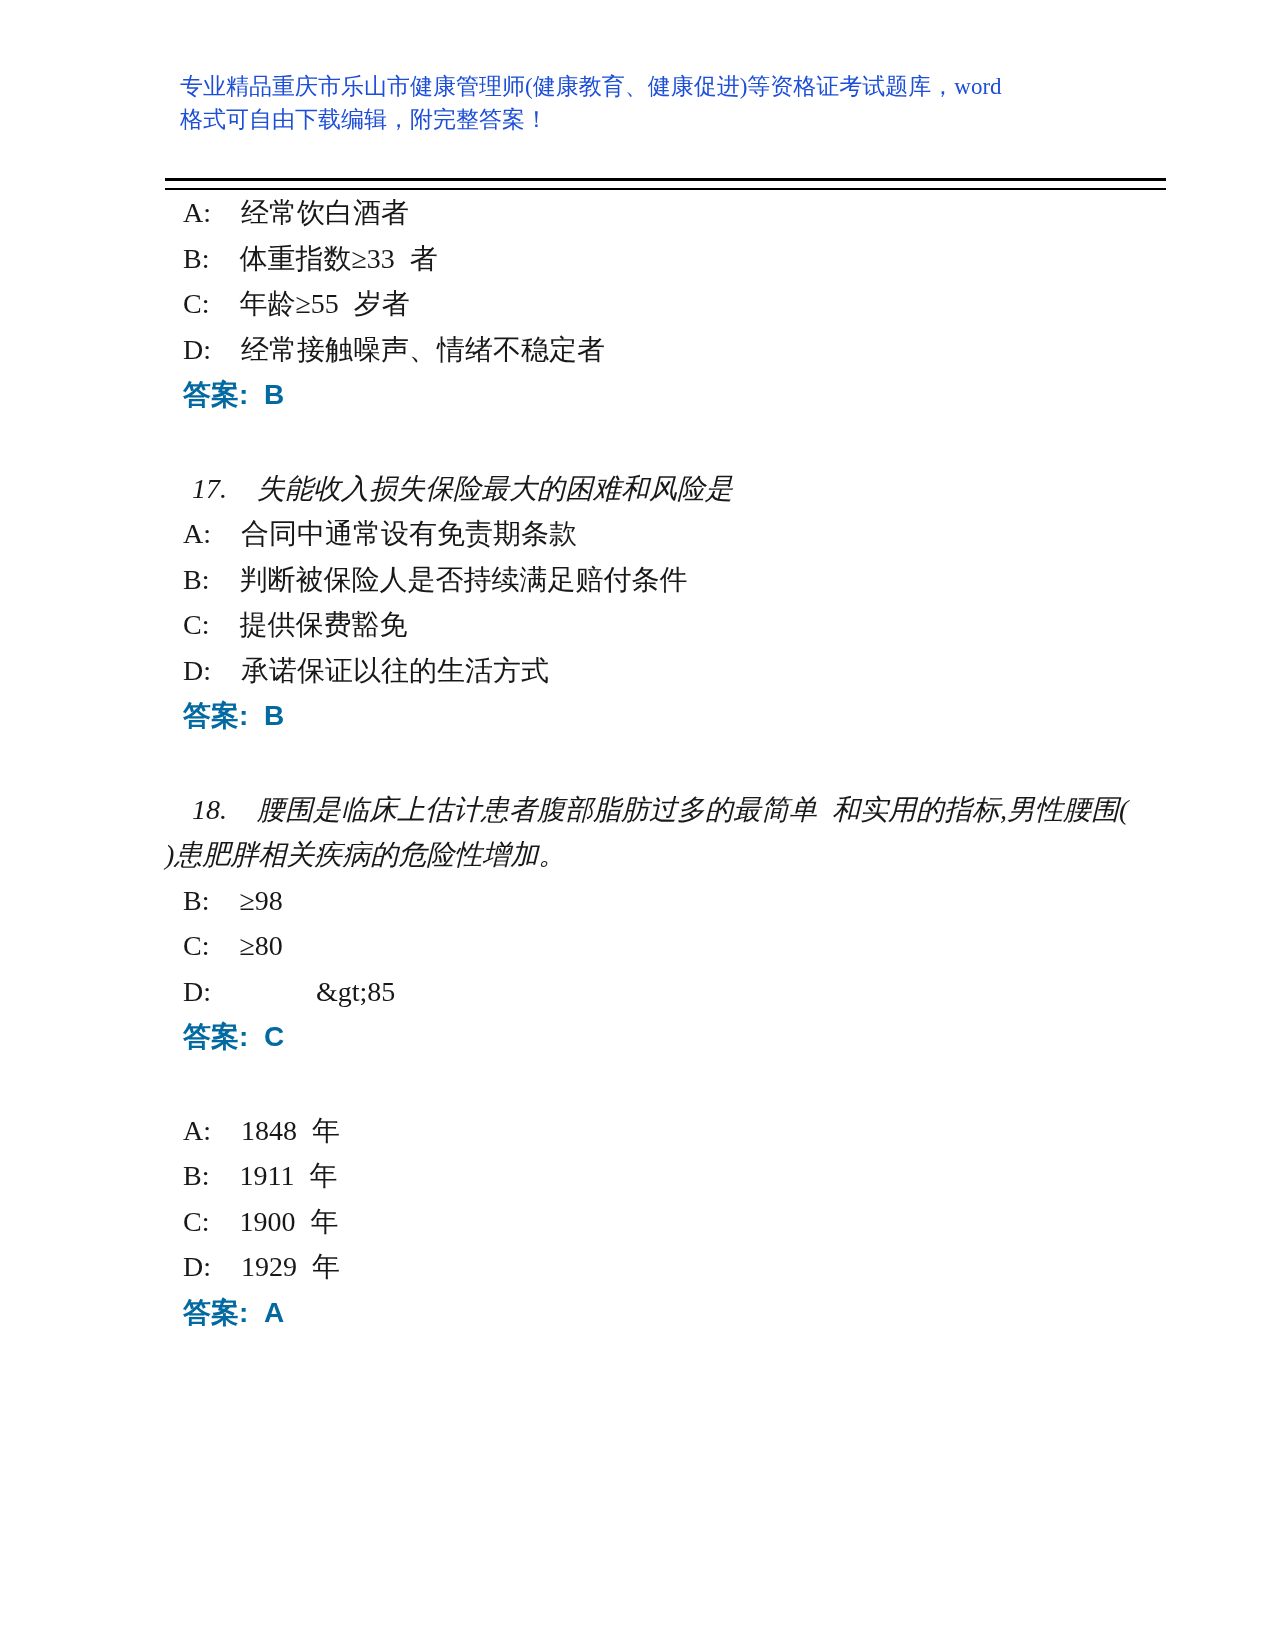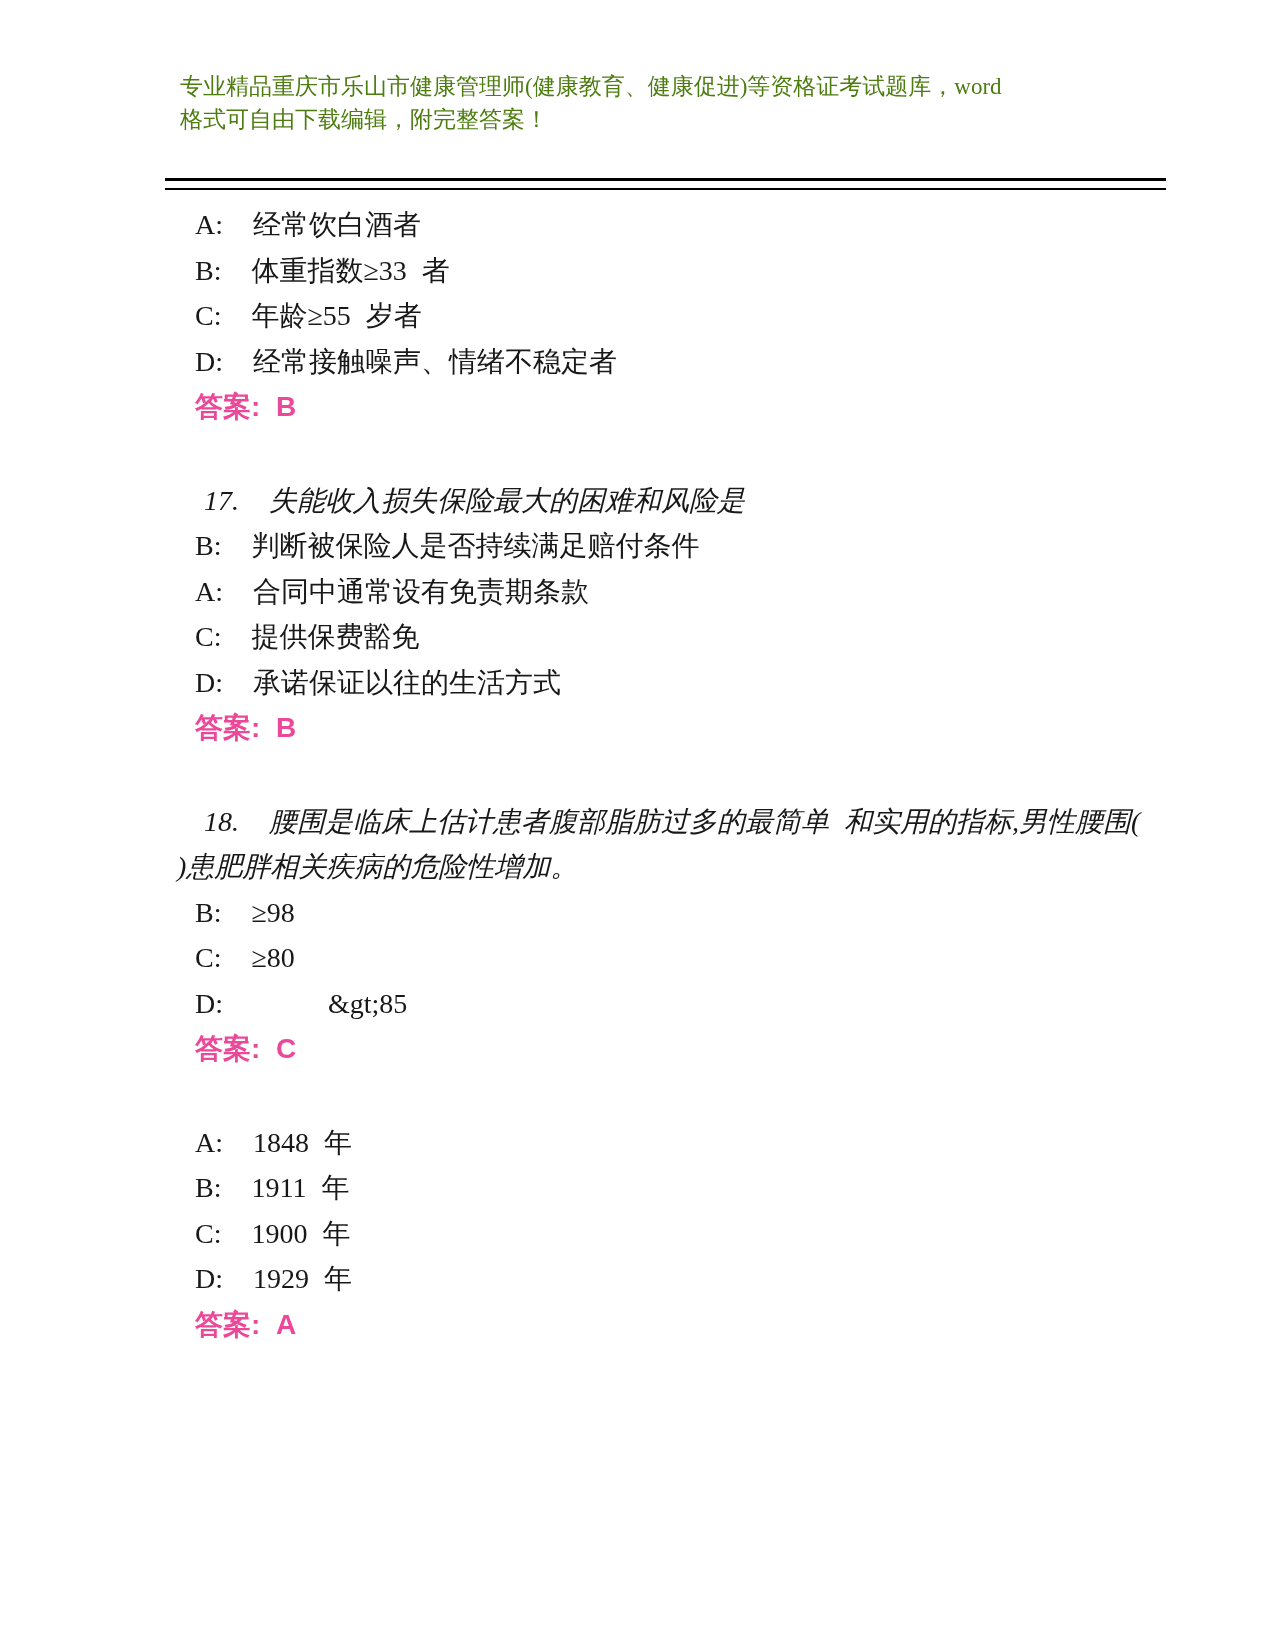--- a/index.html
+++ b/index.html
@@ -13,56 +13,56 @@
   }
   .page { position: absolute; inset: 0; }
 
   
   .header {
     position: absolute;
     left: 180px; top: 70px;
     width: 1000px;
     font-size: 23px;
     line-height: 33px;
-    color: #4d7c0f;
+    color: #1d4ed8;
   }
   .header-line { white-space: pre; }
 
   
   .divider {
     position: absolute;
     left: 165px; top: 178px;
     width: 1001px; height: 7px;
     border-top: 3px solid #000000;
     border-bottom: 2px solid #000000;
   }
 
   
   .content {
     position: absolute;
     left: 165px; top: 190px;
     width: 1001px;
   }
-  .qa { margin: 12px; padding: 0; }
+  .qa { margin: 0; padding: 0; }
   .qa + .qa { margin-top: 48px; }
   .content p {
     margin: 0;
     font-size: 28px;
     line-height: 45.5px;
     white-space: pre-wrap;
     word-spacing: 8px;
     color: #181818;
   }
   p.question { text-indent: 27px; font-style: italic; }
   p.option  { padding-left: 18px; }
   p.answer  {
     padding-left: 18px;
     font-weight: 700;
     font-family: "Liberation Sans", "DejaVu Sans", sans-serif;
-    color: #ec4899;
+    color: #0369a1;
   }
 </style>
 </head>
 <body>
 
 <div class="page">
 
   <div class="header">
     <div class="header-line">专业精品重庆市乐山市健康管理师(健康教育、健康促进)等资格证考试题库，word</div>
     <div class="header-line">格式可自由下载编辑，附完整答案！</div>
@@ -75,22 +75,22 @@
     <section class="qa">
       <p class="option">A:  经常饮白酒者</p>
       <p class="option">B:  体重指数≥33 者</p>
       <p class="option">C:  年龄≥55 岁者</p>
       <p class="option">D:  经常接触噪声、情绪不稳定者</p>
       <p class="answer">答案: B</p>
     </section>
 
     <section class="qa">
       <p class="question">17.  失能收入损失保险最大的困难和风险是</p>
+      <p class="option">A:  合同中通常设有免责期条款</p>
       <p class="option">B:  判断被保险人是否持续满足赔付条件</p>
-      <p class="option">A:  合同中通常设有免责期条款</p>
       <p class="option">C:  提供保费豁免</p>
       <p class="option">D:  承诺保证以往的生活方式</p>
       <p class="answer">答案: B</p>
     </section>
 
     <section class="qa">
       <p class="question">18.  腰围是临床上估计患者腹部脂肪过多的最简单 和实用的指标,男性腰围(  )患肥胖相关疾病的危险性增加。</p>
       <p class="option">B:  ≥98</p>
       <p class="option">C:  ≥80</p>
       <p class="option">D:       &amp;gt;85</p>

